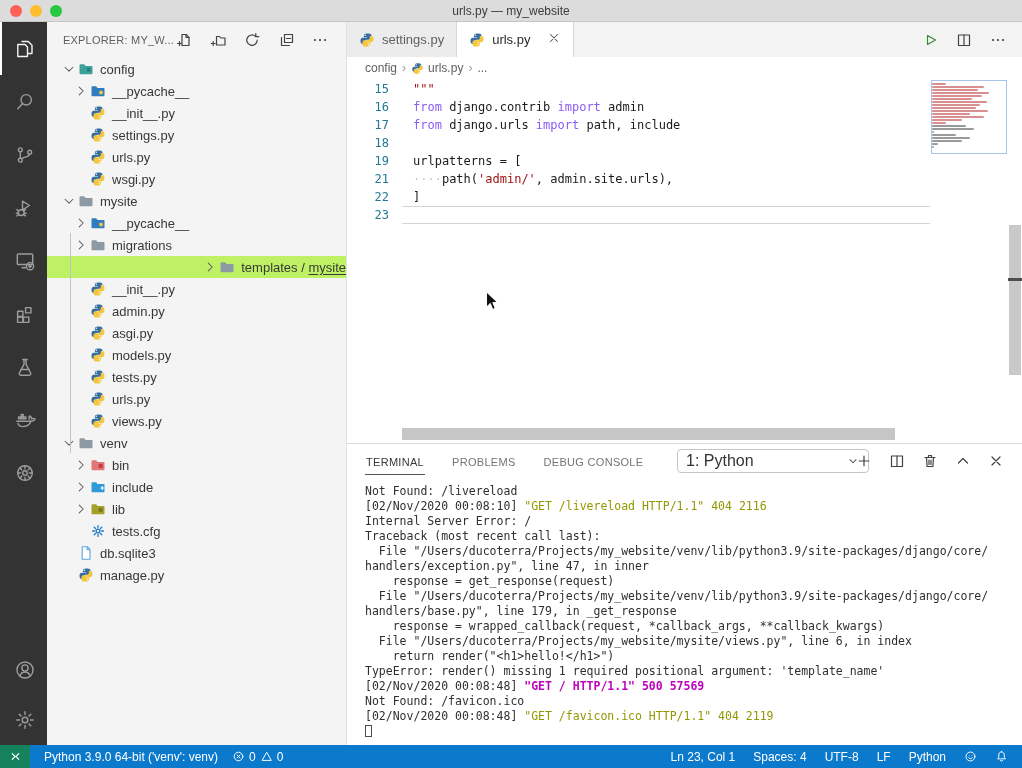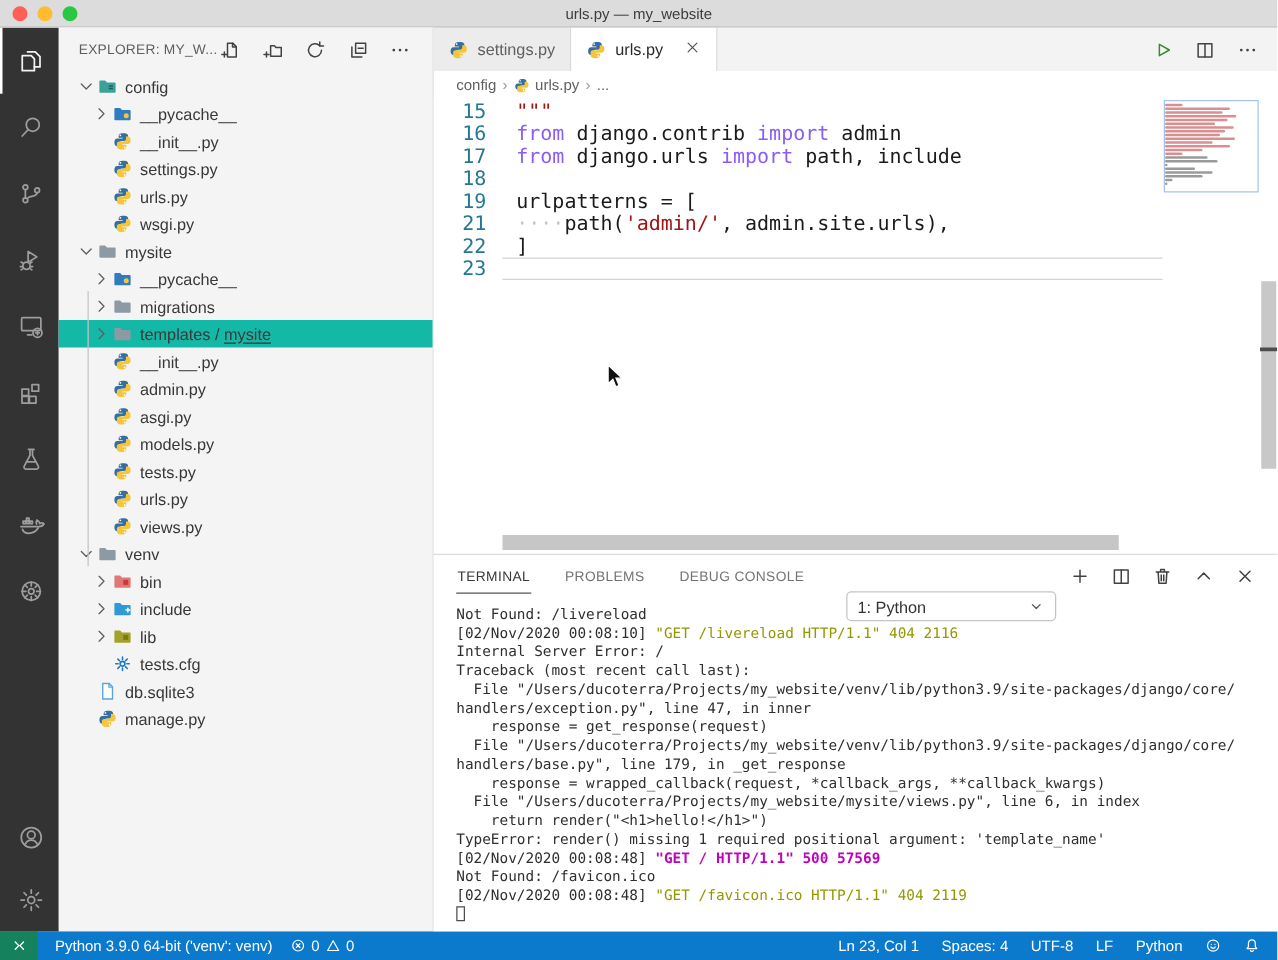--- a/index.html
+++ b/index.html
@@ -25,21 +25,21 @@
 
   
   .sidebar { width:300px; background:#f4f4f4; border-right:1px solid #e2e2e2; position:relative; flex-shrink:0; }
   .sb-header { height:35px; display:flex; align-items:center; padding:0 18px 0 16px; }
   .sb-title { font-size:11px; color:#5f5f5f; letter-spacing:.2px; }
   .sb-actions { margin-left:auto; display:flex; gap:18px; align-items:center; color:#424242; }
   .sb-actions .icon { cursor:pointer; }
   .icon svg { display:block; }
   .tree { position:relative; padding-top:1px; }
   .row { height:22px; display:flex; align-items:center; font-size:13px; color:#383838; cursor:pointer; }
-  .row.sel { background:#14b8a6; }
+  .row.sel { background:#bef264;justify-content:flex-end; }
   .chev { width:15px; height:16px; color:#5f5f5f; flex-shrink:0; display:flex; align-items:center; justify-content:center; }
   .chev svg { width:14px; height:14px; }
   .chev.down svg { transform:rotate(90deg); }
   .chev.none { visibility:hidden; }
   .t-icon { width:16px; height:16px; flex-shrink:0; margin-left:2px; }
   .t-icon svg { width:16px; height:16px; }
   .lbl { margin-left:6px; white-space:pre; }
   .lbl u { text-underline-offset:2px; }
   .indent-guide { position:absolute; width:1px; background:#c3c3c3; left:23px; }
 
@@ -56,21 +56,21 @@
   .green { color:#388a34; }
 
   .breadcrumb { height:22px; display:flex; align-items:center; gap:5px; padding-left:18px; font-size:12px; color:#616161; background:#fff; }
   .bc-sep { color:#9a9a9a; }
   .bc-item { display:flex; align-items:center; gap:4px; cursor:pointer; }
   .bc-item svg { width:13px; height:13px; }
 
   
   .editor { position:relative; height:364px; overflow:hidden; background:#fff; }
   .code { position:absolute; left:0; top:1px; right:92px; }
-  .cl-row { display:flex; height:18px; line-height:18px; font-family:"DejaVu Sans Mono", monospace; font-size:16px; }
+  .cl-row { display:flex; height:18px; line-height:18px; font-family:"DejaVu Sans Mono", monospace; font-size:12px; }
   .gut { width:55px; flex-shrink:0; text-align:right; padding-right:13px; color:#237893; }
   .ctext { flex:1; padding-left:11px; white-space:pre; color:#1b1b1b; }
   .cl-row.cur .ctext { border-top:1px solid #d4d4d4; border-bottom:1px solid #d4d4d4; }
   .kw { color:#8b5cf6; } .str { color:#a31515; } .ws { color:#c6c6c6; }
 
   .minimap { position:absolute; right:16px; top:4px; width:74px; }
   .mm-line { height:2px; margin-bottom:1px; border-radius:1px; }
   .mm-r { background:#d98f8f; } .mm-d { background:#9a9a9a; }
   .minimap-slider { position:absolute; right:15px; top:1px; width:76px; height:74px; border:1px solid rgba(96,148,222,.55); }
   .vscroll { position:absolute; right:0; top:0; width:14px; height:100%; }
@@ -78,21 +78,21 @@
   .vmark { position:absolute; left:0; right:0; top:199px; height:3px; background:#4d4d4d; }
   .hscroll { position:absolute; left:55px; right:92px; bottom:3px; height:12px; }
   .hthumb { width:493px; height:100%; background:rgba(105,105,105,.38); }
   .mouse-cursor { position:absolute; left:138px; top:212px; width:14px; height:20px; pointer-events:none; }
 
   
   .panel { height:302px; border-top:1px solid #dcdcdc; position:relative; background:#fff; }
   .panel-header { height:34px; display:flex; align-items:center; padding-left:18px; position:relative;text-align:right; }
   .ptab { font-size:11px; letter-spacing:.3px; color:#747474; margin-right:26px; padding:8px 1px 6px; cursor:pointer; }
   .ptab.active { color:#393939; border-bottom:1px solid #545454; }
-  .panel-select { position:absolute; left:330px; top:5px; width:168px; height:24px; background:#fff; border:1px solid #c5c5c5; border-radius:4px; display:flex; align-items:center; justify-content:space-between; padding:0 8px; font-size:13px; color:#333; cursor:pointer;margin-top:24px; }
+  .panel-select { position:absolute; left:330px; top:5px; width:192px; height:24px; background:#fff; border:1px solid #c5c5c5; border-radius:4px; display:flex; align-items:center; justify-content:space-between; padding:0 8px; font-size:16px; color:#333; cursor:pointer; }
   .panel-select svg { width:14px; height:14px; color:#555; }
   .panel-actions { position:absolute; right:18px; top:0; height:34px; display:flex; align-items:center; gap:17px; color:#424242; }
   .panel-actions .icon { cursor:pointer; }
   .terminal { padding:6px 0 0 18px; font-family:"DejaVu Sans Mono", monospace; font-size:11.5px; line-height:15px; color:#2f2f2f; }
   .t-line { white-space:pre; }
   .c-y { color:#949800; } .c-m { color:#bc05bc; font-weight:bold; }
   .term-cursor { display:inline-block; width:7px; height:12px; border:1px solid #4d4d4d; vertical-align:-2px; }
 
   
   .statusbar { height:23px; display:flex; align-items:center; background:#0b79cc; color:#fff; font-size:12px; }

